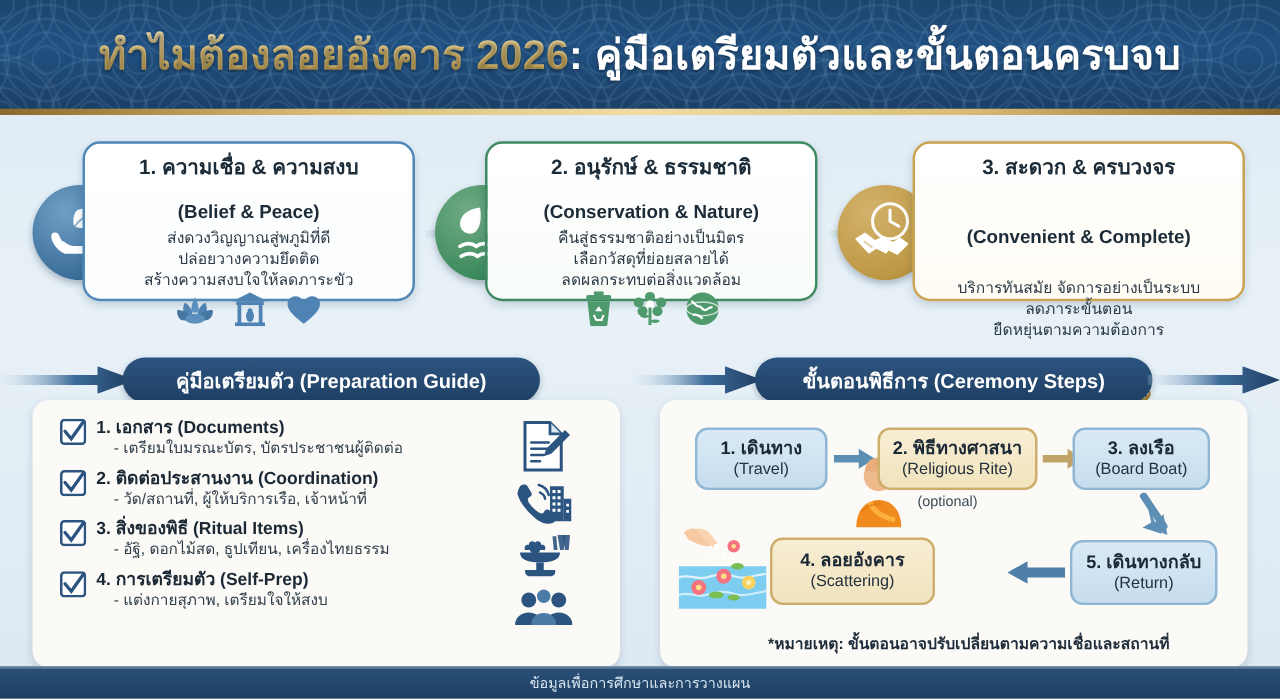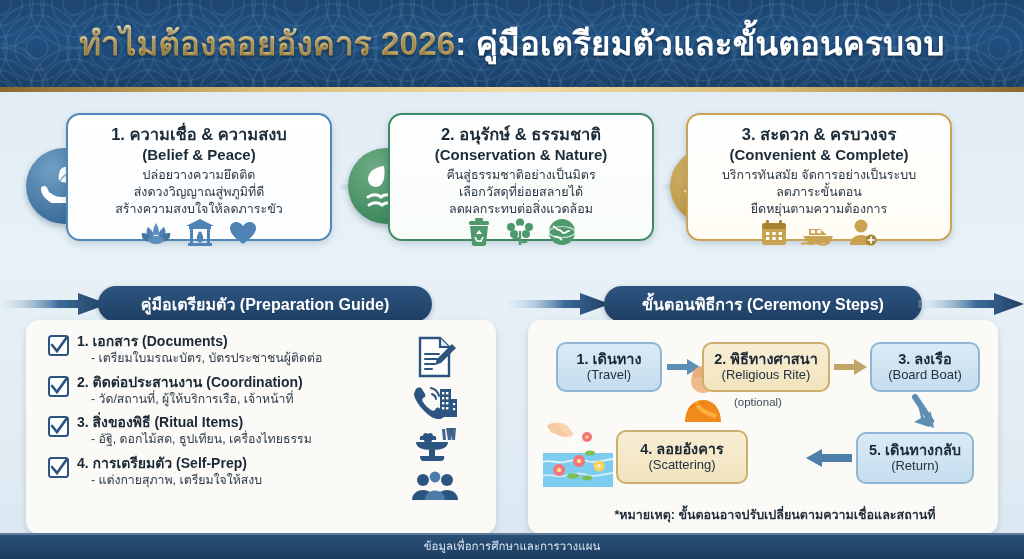--- a/index.html
+++ b/index.html
@@ -35,24 +35,24 @@
   .card {
     position:absolute; top:113px; height:128px; border-radius:14px;
     background:linear-gradient(180deg,#ffffff 0%,#fbfdfe 100%);
     box-shadow:0 3px 7px rgba(30,60,90,.18);
     padding:10px 12px 8px 12px;
     display:flex; flex-direction:column; align-items:center;
   }
   .card.c1 { left:66px;  width:266px; border:2.5px solid #4f87b8; }
   .card.c2 { left:388px; width:266px; border:2.5px solid #3f8a63;
     background:linear-gradient(180deg,#ffffff 0%,#f8fcf9 100%); }
-  .card.c3 { left:686px; width:266px; border:2.5px solid #c9a352;
-    background:linear-gradient(180deg,#ffffff 0%,#fffcf4 100%); }
+  .card.c3 { left:730px; width:266px; border:2.5px solid #c9a352;
+    background:linear-gradient(180deg,#ffffff 0%,#fffcf4 100%);gap:20px; }
   .card-h-th { font-size:16.5px; font-weight:bold; color:#1c2b38; line-height:1.18; text-align:center; }
-  .card-h-en { font-size:15px; font-weight:bold; color:#1c2b38; line-height:1.2; text-align:left; margin-top:2px; }
+  .card-h-en { font-size:15px; font-weight:bold; color:#1c2b38; line-height:1.2; text-align:left; margin-top:17px; }
   .card-body { font-size:12.5px; color:#2c3a46; line-height:1.34; text-align:center; margin-top:3px; }
   .card-icons { display:flex; gap:14px; align-items:flex-end; justify-content:center; margin-top:auto; padding-bottom:3px; }
 
   .badge { position:absolute; top:148px; width:76px; height:76px; border-radius:50%;
     display:flex; align-items:center; justify-content:center;
     box-shadow:0 3px 6px rgba(20,50,80,.3); }
   .badge.b1 { left:26px;  background:radial-gradient(circle at 34% 28%,#6f9fc4,#3d6f9c 70%,#2d5c86); }
   .badge.b2 { left:348px; background:radial-gradient(circle at 34% 28%,#6fab84,#3d8a5d 70%,#2e7149); }
   .badge.b3 { left:670px; background:radial-gradient(circle at 34% 28%,#d3b26b,#bd9845 70%,#a9832f); }
 
@@ -178,22 +178,22 @@
       <path d="M8 33c3 6 10 9 17 9 8 0 14-3 18-7l-3-3c-4 3-9 5-15 5-5 0-9-1-12-4z" fill="#fff" opacity=".95"></path>
       <path d="M6 26c-2 0-3 1-3 3 0 4 4 11 11 14h14c3 0 4-1 4-3s-2-3-4-3H18c-3 0-6-3-8-7-1-3-2-4-4-4z" fill="#fff"></path>
       <path d="M24 8c7-3 14-1 16 2 2 4-2 10-9 12-5 1-9 0-10-2-1-3 0-10 3-12z" fill="#fff"></path>
       <path d="M22 21c3-5 9-9 15-10" stroke="#3d6f9c" stroke-width="1.6" fill="none" opacity=".55"></path>
     </svg>
   </div>
   <div class="card c1">
     <div class="card-h-th">1. ความเชื่อ &amp; ความสงบ</div>
     <div class="card-h-en">(Belief &amp; Peace)</div>
     <div class="card-body">
+      <div>ส่งดวงวิญญาณสู่พภูมิที่ดี</div>
       <div>ปล่อยวางความยึดติด</div>
-      <div>ส่งดวงวิญญาณสู่พภูมิที่ดี</div>
       <div>สร้างความสงบใจให้ลดภาระขัว</div>
     </div>
     <div class="card-icons">
       <svg width="30" height="26" viewBox="0 0 30 26">
         <path d="M15 3c2 3 3 7 3 10-1 3-5 3-6 0 0-3 1-7 3-10z" fill="#5b8fbd"></path>
         <path d="M7 7c3 2 5 5 6 8 0 3-4 4-6 2-2-2-2-7 0-10z" fill="#4e83b3"></path>
         <path d="M23 7c2 3 2 8 0 10-2 2-6 1-6-2 1-3 3-6 6-8z" fill="#4e83b3"></path>
         <path d="M1 13c4 0 8 2 10 5 0 3-4 4-7 3C2 20 0 16 1 13z" fill="#45769f"></path>
         <path d="M29 13c1 3-1 7-4 8-3 1-7 0-7-3 2-3 6-5 11-5z" fill="#45769f"></path>
         <ellipse cx="15" cy="20" rx="8" ry="4" fill="#5b8fbd"></ellipse>
@@ -491,21 +491,21 @@
       <div class="fbox gold" style="left:174px; top:22px; width:128px; height:50px;">
         <div class="fb-th">2. พิธีทางศาสนา</div>
         <div class="fb-en">(Religious Rite)</div>
       </div>
       <div class="opt" style="left:206px; top:76px;">(optional)</div>
 
       <svg style="position:absolute;left:306px;top:38px;width:34px;height:18px;" viewBox="0 0 34 18">
         <path d="M0 6h20V1l13 8-13 8v-5H0z" fill="#c0a468"></path>
       </svg>
 
-      <div class="fbox blue" style="left:342px; top:22px; width:110px; height:50px;">
+      <div class="fbox blue" style="left:330px; top:22px; width:110px; height:50px;">
         <div class="fb-th">3. ลงเรือ</div>
         <div class="fb-en">(Board Boat)</div>
       </div>
 
       <svg style="position:absolute;left:382px;top:74px;width:30px;height:40px;" viewBox="0 0 30 40">
         <path d="M6 2l8 22 7-7-2 16-15-5 7-4z" fill="#5d8fb5"></path>
         <path d="M5 3l16 24" stroke="#5d8fb5" stroke-width="6" stroke-linecap="round"></path>
         <path d="M24 34l-3-15-12 9z" fill="#5d8fb5"></path>
       </svg>
 

